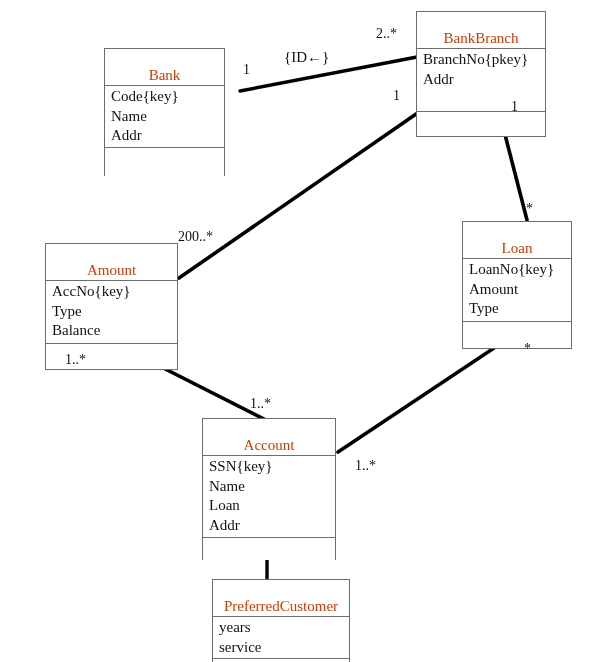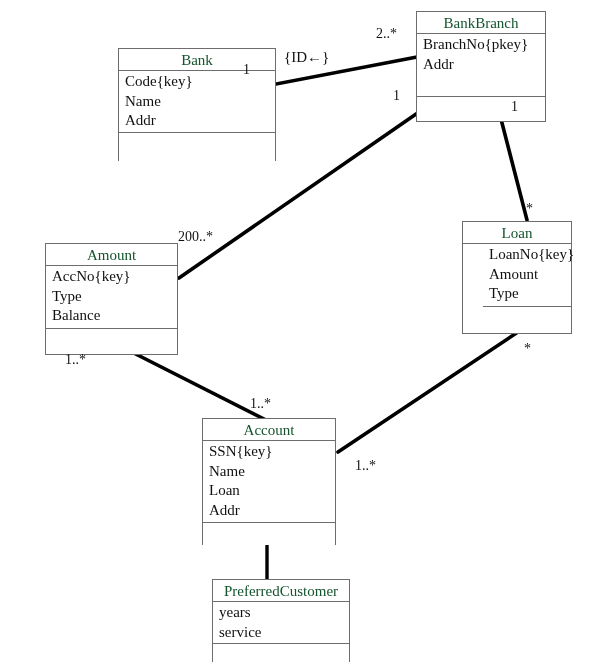--- a/index.html
+++ b/index.html
@@ -32,23 +32,24 @@
     background: #ffffff;
     border: 1px solid #6d6d6d;
     border-bottom: none;
     z-index: 2;
   }
   .uml-name {
     box-sizing: border-box;
     text-align: center;
     font-size: 15px;
     line-height: 21px;
-    color: #14532d;
+    color: #c2410c;
     border-bottom: 1px solid #6d6d6d;
     padding: 1px 0 2px 0;
+    margin-top: 15px;
   }
   .uml-attrs {
     box-sizing: border-box;
     border-bottom: 1px solid #6d6d6d;
     padding: 1px 0 3px 6px;
   }
   .uml-attrs div {
     font-size: 15px;
     line-height: 19.5px;
     color: #111111;
@@ -82,21 +83,21 @@
     <line x1="493" y1="88" x2="527" y2="220" stroke="#000000" stroke-width="3.6" stroke-linecap="round"></line>
 
     <line x1="110" y1="341" x2="268" y2="421" stroke="#000000" stroke-width="3.6" stroke-linecap="round"></line>
 
     <line x1="533" y1="322" x2="338" y2="452" stroke="#000000" stroke-width="3.6" stroke-linecap="round"></line>
 
     <line x1="267" y1="579" x2="267" y2="538" stroke="#000000" stroke-width="3.4"></line>
     <polygon points="267,518 280,540 254,540" fill="#ffffff" stroke="#000000" stroke-width="1.6" stroke-linejoin="miter"></polygon>
   </svg>
 
-  <div class="umlclass" style="left:118px; top:48px; width:158px;">
+  <div class="umlclass" style="left:104px; top:48px; width:121px;">
     <div class="uml-name" style="height:22px;">Bank</div>
     <div class="uml-attrs" style="height:62px;">
       <div>Code{key}</div>
       <div>Name</div>
       <div>Addr</div>
     </div>
     <div class="uml-ops" style="height:28px;"></div>
   </div>
 
   <div class="umlclass" style="left:416px; top:11px; width:130px;">
@@ -113,21 +114,21 @@
     <div class="uml-attrs" style="height:63px;">
       <div>AccNo{key}</div>
       <div>Type</div>
       <div>Balance</div>
     </div>
     <div class="uml-ops" style="height:26px; border-bottom:1px solid #6d6d6d;"></div>
   </div>
 
   <div class="umlclass" style="left:462px; top:221px; width:110px;">
     <div class="uml-name" style="height:22px;">Loan</div>
-    <div class="uml-attrs" style="height:63px;margin-left:20px;">
+    <div class="uml-attrs" style="height:63px;">
       <div>LoanNo{key}</div>
       <div>Amount</div>
       <div>Type</div>
     </div>
     <div class="uml-ops" style="height:27px; border-bottom:1px solid #6d6d6d;"></div>
   </div>
 
   <div class="umlclass" style="left:202px; top:418px; width:134px;">
     <div class="uml-name" style="height:22px;">Account</div>
     <div class="uml-attrs" style="height:82px;">

